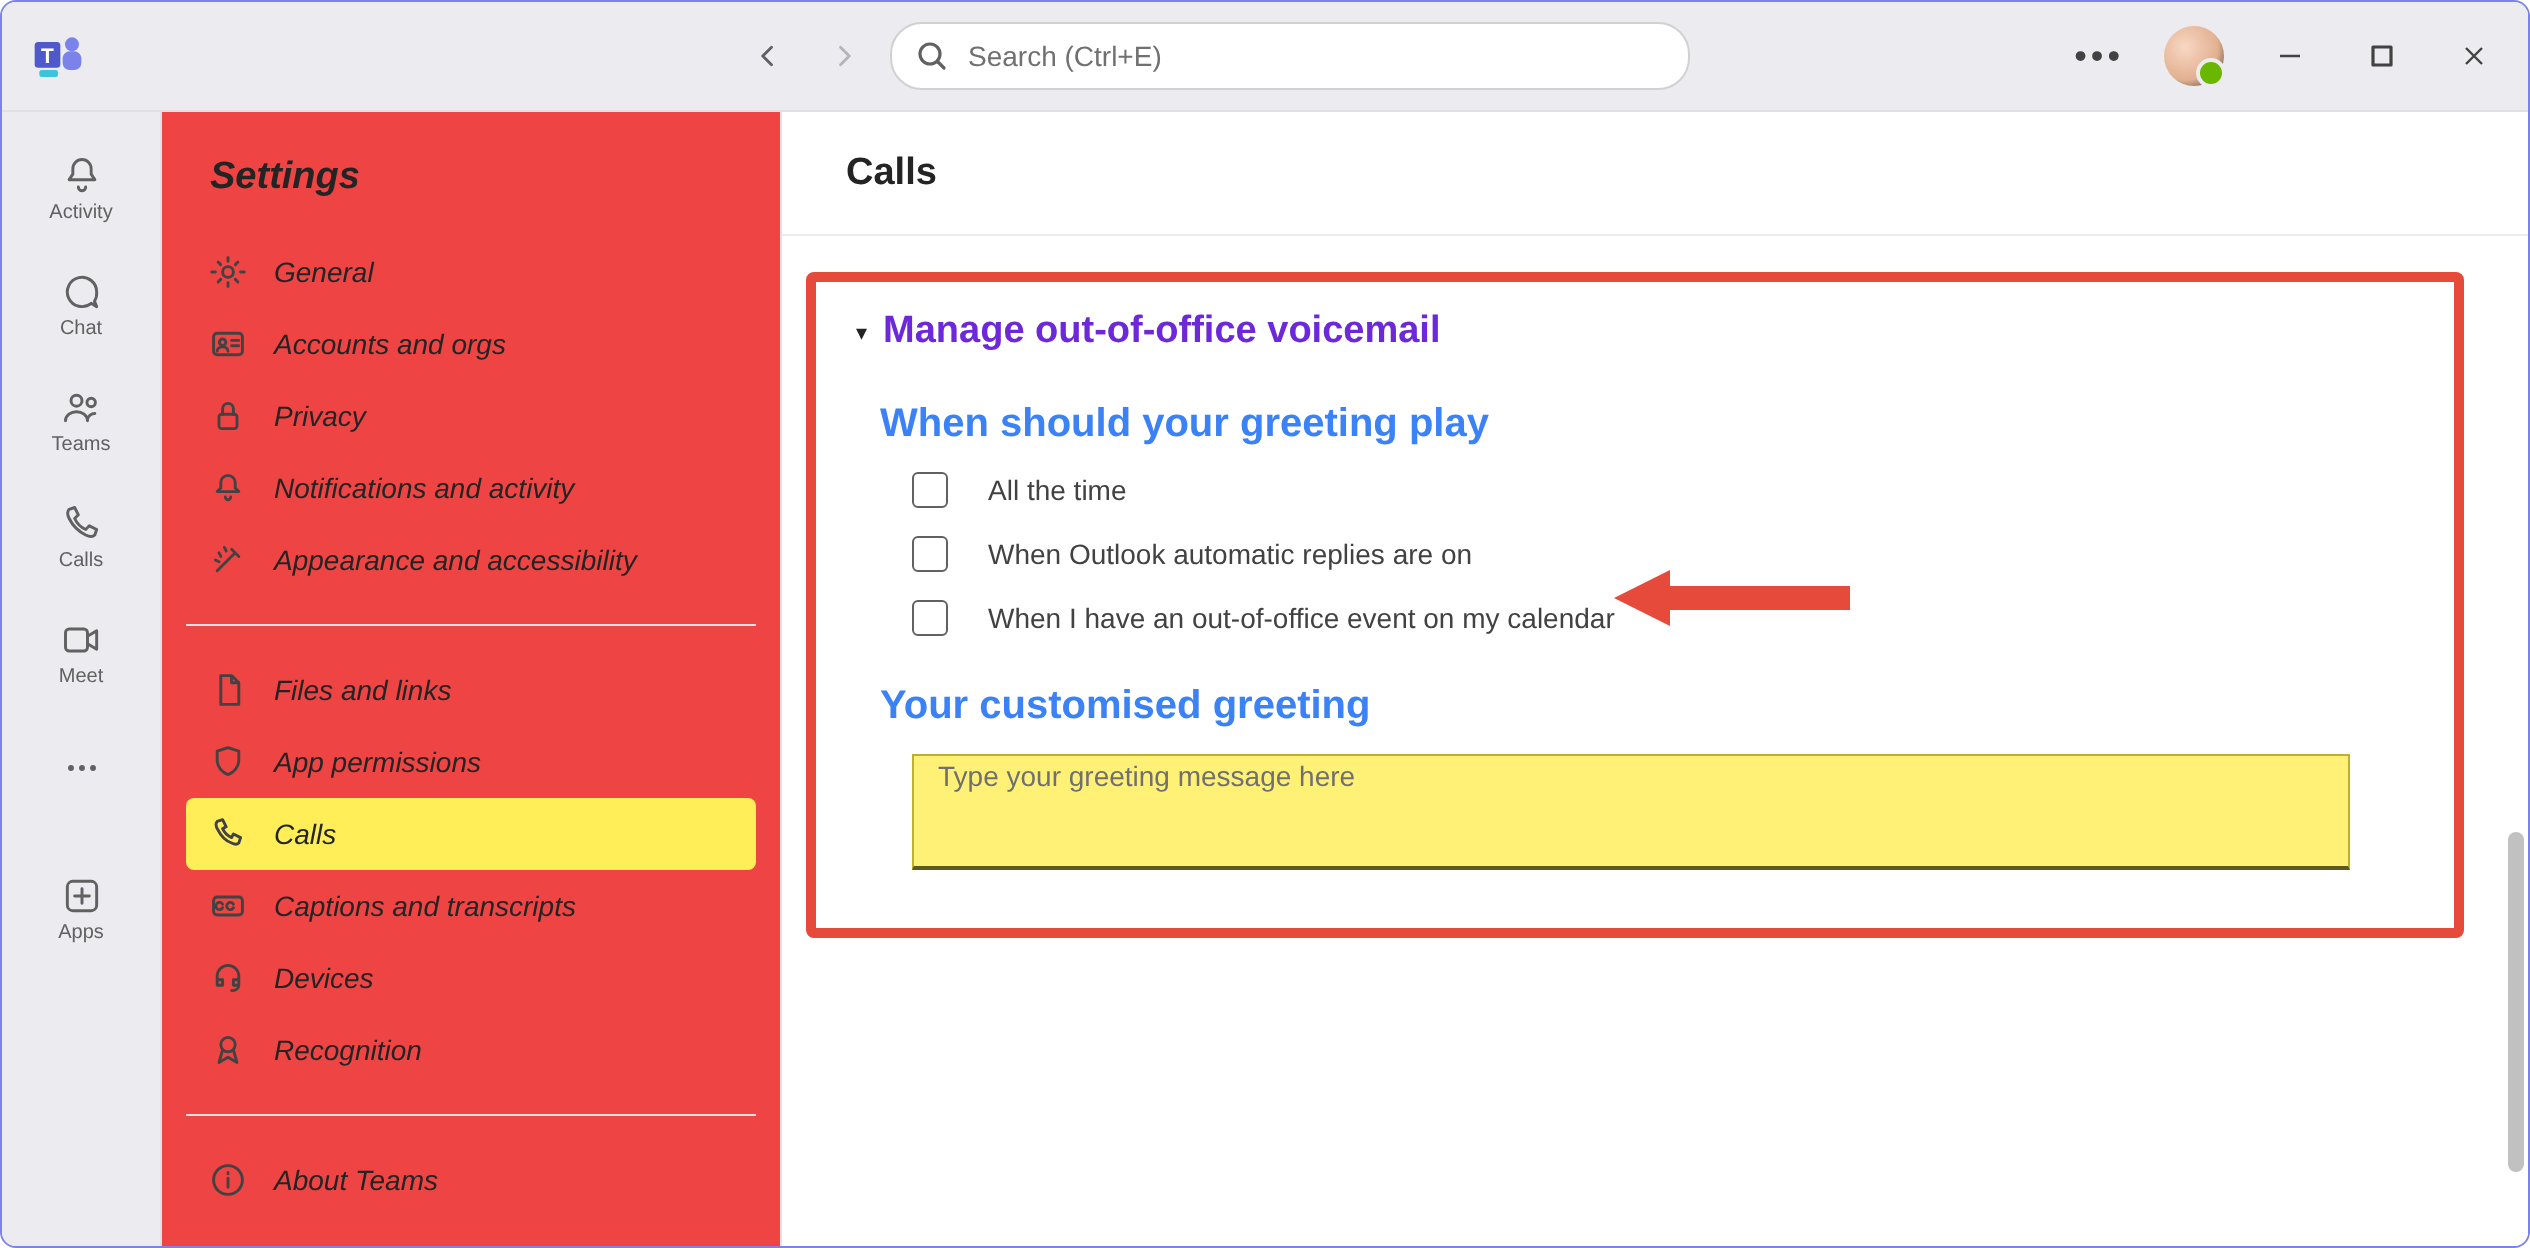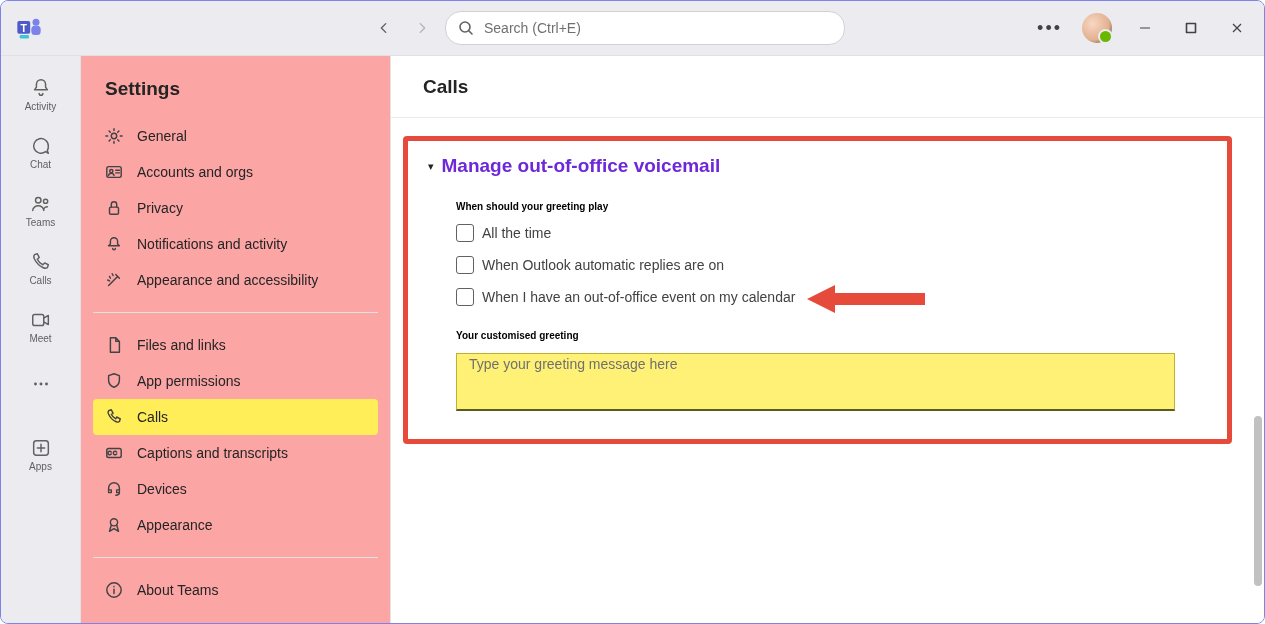--- a/index.html
+++ b/index.html
@@ -25,39 +25,39 @@
   
   .body { flex:1; display:flex; min-height:0; }
 
   
   .rail { width:80px; background:#ebebf0; border-right:1px solid #e0e0e5; display:flex; flex-direction:column; align-items:center; padding-top:10px; gap:2px; }
   .rail-item { width:64px; height:56px; display:flex; flex-direction:column; align-items:center; justify-content:center; gap:2px; color:#616161; font-size:10px; border-radius:4px; cursor:pointer; }
   .rail-item svg { width:22px; height:22px; }
   .rail-sep { height:10px; }
 
   
-  .settings-side { width:310px; background:#fca5a5; border-right:1px solid #e3e3e3; padding:22px 0 0 0; overflow-y:auto; }
+  .settings-side { width:310px; background:#ef4444; border-right:1px solid #e3e3e3; padding:22px 0 0 0; overflow-y:auto;font-style:italic; }
   .settings-side h1 { font-size:19px; font-weight:700; color:#242424; padding:0 24px 18px; }
   .side-group { padding:0 12px; }
   .side-item { display:flex; align-items:center; gap:14px; height:36px; padding:0 12px; font-size:14px; color:#242424; border-radius:4px; cursor:pointer; }
   .side-item.active { background:#ffee58; }
   .side-item svg, .side-item .ico { width:18px; height:18px; flex-shrink:0; color:#424242; }
   .side-divider { height:1px; background:#e1e1e1; margin:14px 12px; }
 
   
   .main { flex:1; background:#fff; overflow-y:auto; position:relative; }
   .main-header { height:62px; display:flex; align-items:center; padding:0 32px; border-bottom:1px solid #ececec; }
   .main-header h2 { font-size:19px; font-weight:700; color:#242424; }
 
   .highlight-box { margin:18px 32px 0 12px; border:5px solid #e64a3b; border-radius:4px; padding:14px 20px 24px 20px; position:relative; }
   .section-header { display:flex; align-items:center; gap:8px; }
   .section-header .tri { color:#242424; font-size:11px; }
   .section-header h3 { font-size:19px; font-weight:700; color:#6d28d9; }
-  .subhead { font-size:10px; font-weight:600; color:#000000; margin:24px 0 12px 28px; }
-  .checkrow { display:flex; align-items:center; gap:8px; margin:0 0 14px 28px; }
+  .subhead { font-size:20px; font-weight:600; color:#3b82f6; margin:24px 0 12px 12px; }
+  .checkrow { display:flex; align-items:center; gap:20px; margin:0 0 14px 28px; }
   .checkbox { width:18px; height:18px; border:1px solid #616161; border-radius:3px; background:#fff; flex-shrink:0; }
   .checkrow label { font-size:14px; color:#424242; }
   .greeting-input { margin-left:28px; width: calc(100% - 60px); height:58px; background:#fff176; border:1px solid #c0b030; border-bottom:2px solid #5b5a1f; padding:2px 12px; font-size:14px; color:#616161; resize:none; outline:none; }
   .greeting-input::placeholder { color:#707070; }
 
   .arrow-annot { position:absolute; top:138px; right:300px; }
 
   
   .fake-scroll { position:absolute; right:2px; top:360px; width:8px; height:170px; background:#c1c1c1; border-radius:4px; }
 
@@ -242,21 +242,21 @@
           <svg viewBox="0 0 20 20">
               <path class="ico-stroke" d="M4 11V9a6 6 0 0 1 12 0v2M4 11v3h3v-3H4zM16 11v3h-3v-3h3zM16 14c0 2-2 3-4 3"></path>
             </svg>
           <span>Devices</span>
         </div>
         <div class="side-item">
           <svg viewBox="0 0 20 20">
               <circle class="ico-stroke" cx="10" cy="7" r="4"></circle>
               <path class="ico-stroke" d="M7 10l-2 7 5-3 5 3-2-7"></path>
             </svg>
-          <span>Appearance</span>
+          <span>Recognition</span>
         </div>
       </div>
 
       <div class="side-divider"></div>
 
       <div class="side-group">
         <div class="side-item">
           <svg viewBox="0 0 20 20">
               <circle class="ico-stroke" cx="10" cy="10" r="8"></circle>
               <path class="ico-stroke" d="M10 9v5M10 6v.5"></path>

